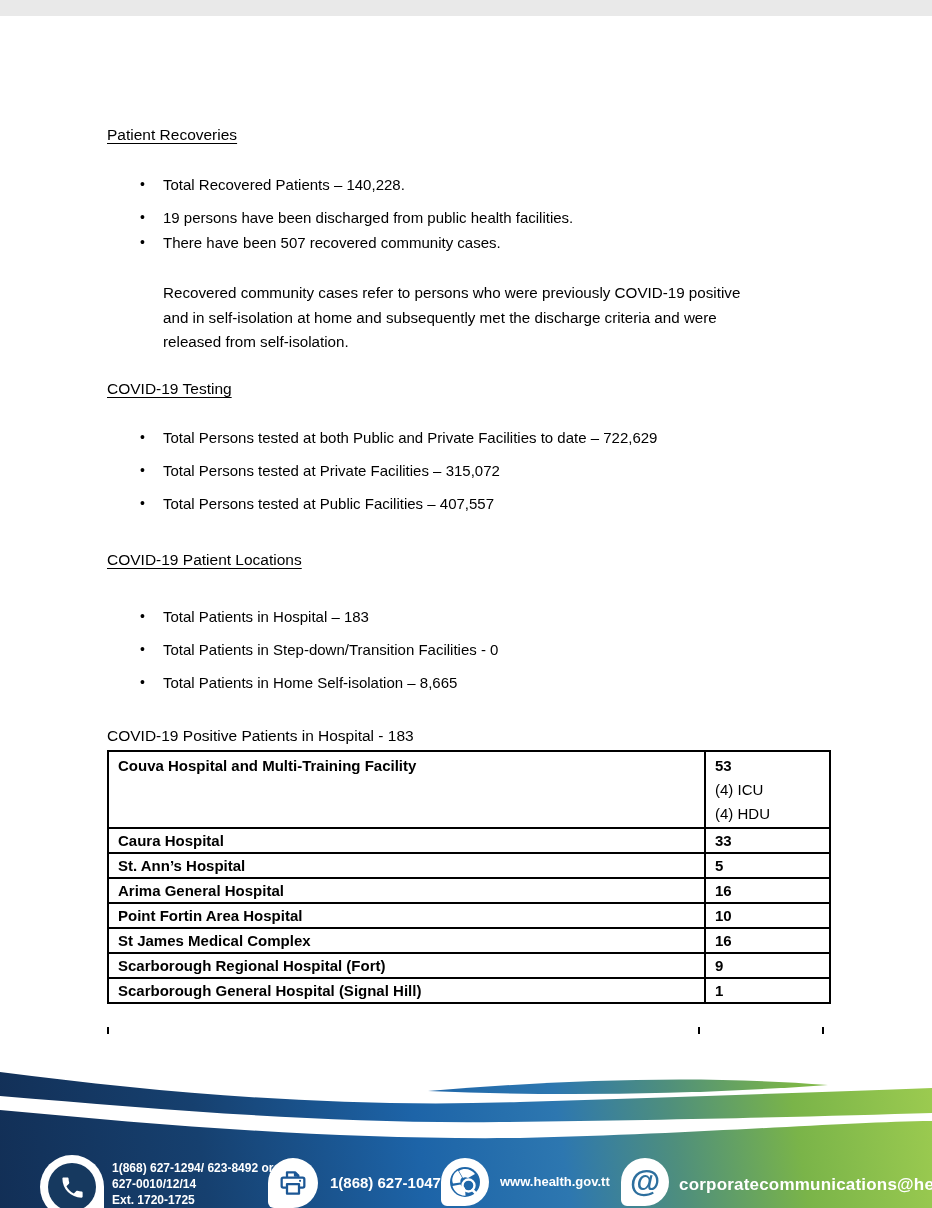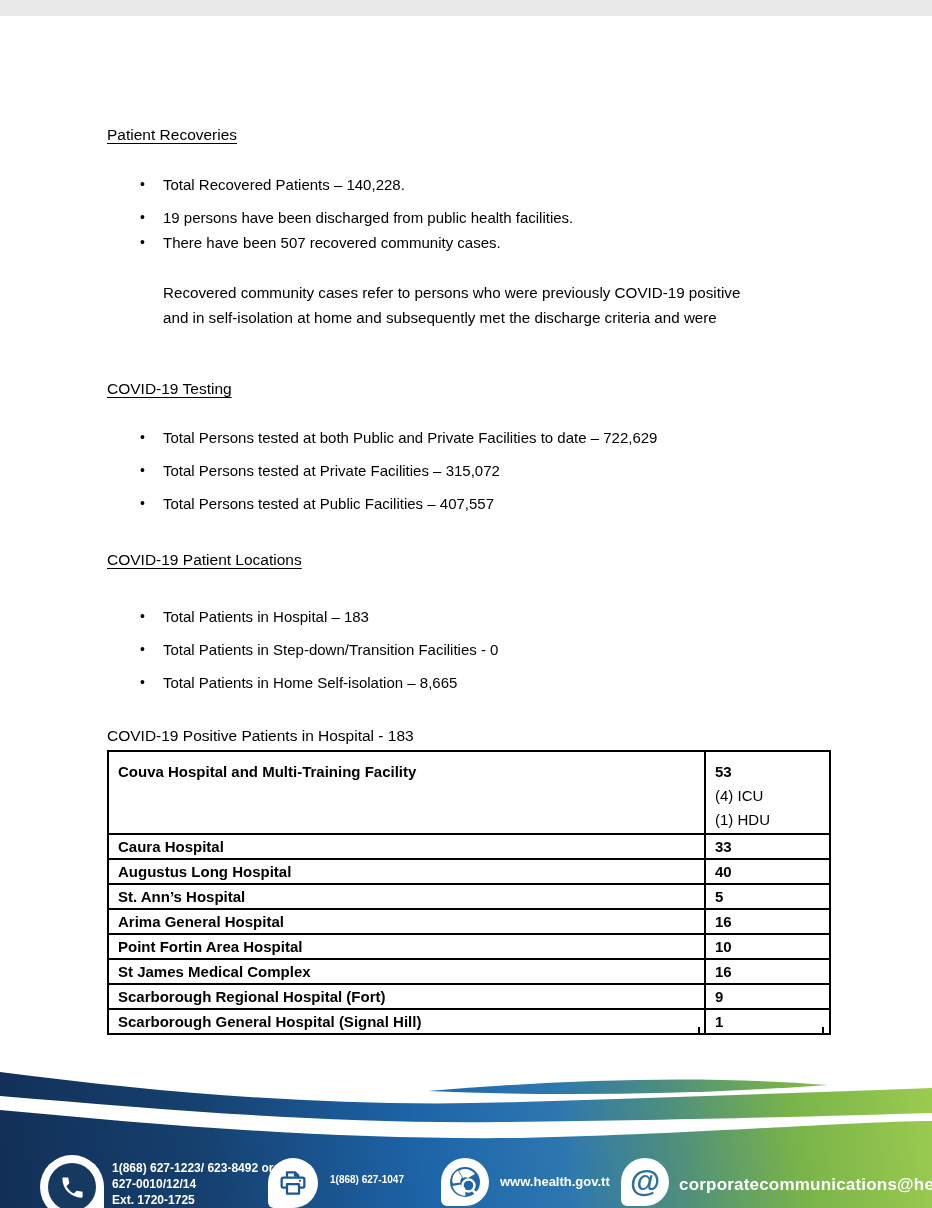--- a/index.html
+++ b/index.html
@@ -22,52 +22,53 @@
   .table-title{font-size:15.5px;font-weight:400;white-space:nowrap;}
   table.hosp{border-collapse:collapse;table-layout:fixed;width:717px;}
   table.hosp td{
     border:2px solid #000;vertical-align:top;
     font-size:15px;font-weight:700;line-height:21px;padding:1px 9px;
     overflow:hidden;white-space:nowrap;
   }
   table.hosp td.facility{width:577px;}
   table.hosp td.count{width:105px;}
   table.hosp tr{height:25px;}
-  table.hosp tr.tall td{line-height:24px;padding-top:8px;}
+  table.hosp tr.tall td{line-height:24px;padding-top:2px;}
   .sub-line{font-weight:400;}
   .stub{position:absolute;width:2px;height:7px;background:#000;}
   
   .footer-wave{position:absolute;left:0;top:1038px;width:932px;height:170px;}
   .blob{position:absolute;background:#fff;display:flex;align-items:center;justify-content:center;}
   .blob.phone{left:40px;top:1139px;width:64px;height:64px;border-radius:32px 32px 7px 32px;}
   .blob.fax{left:268px;top:1142px;width:50px;height:50px;border-radius:25px 25px 25px 6px;}
   .blob.globe{left:441px;top:1142px;width:48px;height:48px;border-radius:24px 24px 24px 6px;}
   .blob.mail{left:621px;top:1142px;width:48px;height:48px;border-radius:24px 24px 24px 6px;}
   .phone-disc{width:48px;height:48px;border-radius:50%;background:#16395f;display:flex;align-items:center;justify-content:center;}
   .at-glyph{font-size:31px;font-weight:700;color:#2d6f9e;line-height:1;transform:translateY(-1px);}
   .contact-text{position:absolute;color:#fff;font-weight:700;}
   .contact-text.multi{left:112px;top:1144px;font-size:12px;line-height:16px;white-space:nowrap;}
-  .contact-text.c1{left:330px;top:1158px;font-size:10px;white-space:nowrap;}
+  .contact-text.c1{left:330px;top:1158px;font-size:15px;white-space:nowrap;}
   .contact-text.c2{left:500px;top:1158px;font-size:13px;white-space:nowrap;}
   .contact-text.c3{left:679px;top:1159px;font-size:17px;letter-spacing:.2px;white-space:nowrap;}
 </style>
 </head>
 <body>
 
 <div class="page">
 
   <div class="abs sec-heading" style="left:107px;top:109px;">Patient Recoveries</div>
   <div class="abs bullets" id="bullets-0" style="left:140px;top:159px;">
       <div class="bullet-row"><span class="dot">•</span><span>Total Recovered Patients – 140,228.</span></div>
       <div class="bullet-row"><span class="dot">•</span><span>19 persons have been discharged from public health facilities.</span></div>
       <div class="bullet-row"><span class="dot">•</span><span>There have been 507 recovered community cases.</span></div>
     </div>
   <div class="abs note" style="left:163px;top:265px;">
       <div>Recovered community cases refer to persons who were previously COVID-19 positive</div>
       <div>and in self-isolation at home and subsequently met the discharge criteria and were</div>
+      <div>released from self-isolation.</div>
     </div>
 
   <div class="abs sec-heading" style="left:107px;top:363px;">COVID-19 Testing</div>
   <div class="abs bullets" id="bullets-1" style="left:140px;top:412px;">
       <div class="bullet-row"><span class="dot">•</span><span>Total Persons tested at both Public and Private Facilities to date – 722,629</span></div>
       <div class="bullet-row"><span class="dot">•</span><span>Total Persons tested at Private Facilities – 315,072</span></div>
       <div class="bullet-row"><span class="dot">•</span><span>Total Persons tested at Public Facilities – 407,557</span></div>
     </div>
 
   <div class="abs sec-heading" style="left:107px;top:534px;">COVID-19 Patient Locations</div>
@@ -78,33 +79,27 @@
     </div>
 
   <div class="abs table-title" style="left:107px;top:711px;">COVID-19 Positive Patients in Hospital - 183</div>
   <table class="hosp abs" style="left:107px;top:734px;">
     <tbody id="hosp-body">
         <tr class="tall">
           <td class="facility">Couva Hospital and Multi-Training Facility</td>
           <td class="count">
             <div>53</div>
             <div class="sub-line">(4) ICU</div>
-            <div class="sub-line">(1) HDU</div>
+            <div class="sub-line">(4) HDU</div>
           </td>
         </tr>
         <tr>
           <td class="facility">Caura Hospital</td>
           <td class="count">
             <div>33</div>
-          </td>
-        </tr>
-        <tr>
-          <td class="facility">Augustus Long Hospital</td>
-          <td class="count">
-            <div>40</div>
           </td>
         </tr>
         <tr>
           <td class="facility">St. Ann’s Hospital</td>
           <td class="count">
             <div>5</div>
           </td>
         </tr>
         <tr>
           <td class="facility">Arima General Hospital</td>
@@ -166,21 +161,21 @@
   </svg>
 
   <div class="blob phone abs">
     <div class="phone-disc">
       <svg width="27" height="27" viewBox="0 0 24 24">
           <path fill="#ffffff" d="M6.62 10.79c1.44 2.83 3.76 5.14 6.59 6.59l2.2-2.21c.27-.27.67-.36 1.02-.24 1.12.37 2.33.57 3.57.57.55 0 1 .45 1 1V20c0 .55-.45 1-1 1-9.39 0-17-7.61-17-17 0-.55.45-1 1-1h3.5c.55 0 1 .45 1 1 0 1.25.2 2.45.57 3.57.11.35.03.74-.25 1.02l-2.2 2.2z"></path>
         </svg>
     </div>
   </div>
   <div class="contact-text multi">
-      <div>1(868) 627-1223/ 623-8492 or</div>
+      <div>1(868) 627-1294/ 623-8492 or</div>
       <div>627-0010/12/14</div>
       <div>Ext. 1720-1725</div>
     </div>
 
   <div class="blob fax abs">
     <svg width="32" height="32" viewBox="0 0 24 24" fill="none" stroke="#1c5795" stroke-width="1.7" stroke-linejoin="round">
       <path d="M7.5 8V4h6l2.5 2.5V8"></path>
       <path d="M13.5 4v2.5H16"></path>
       <rect x="3.5" y="8" width="17" height="7.5" rx="1.2"></rect>
       <circle cx="17.3" cy="10.4" r="0.8" fill="#1c5795" stroke="none"></circle>

